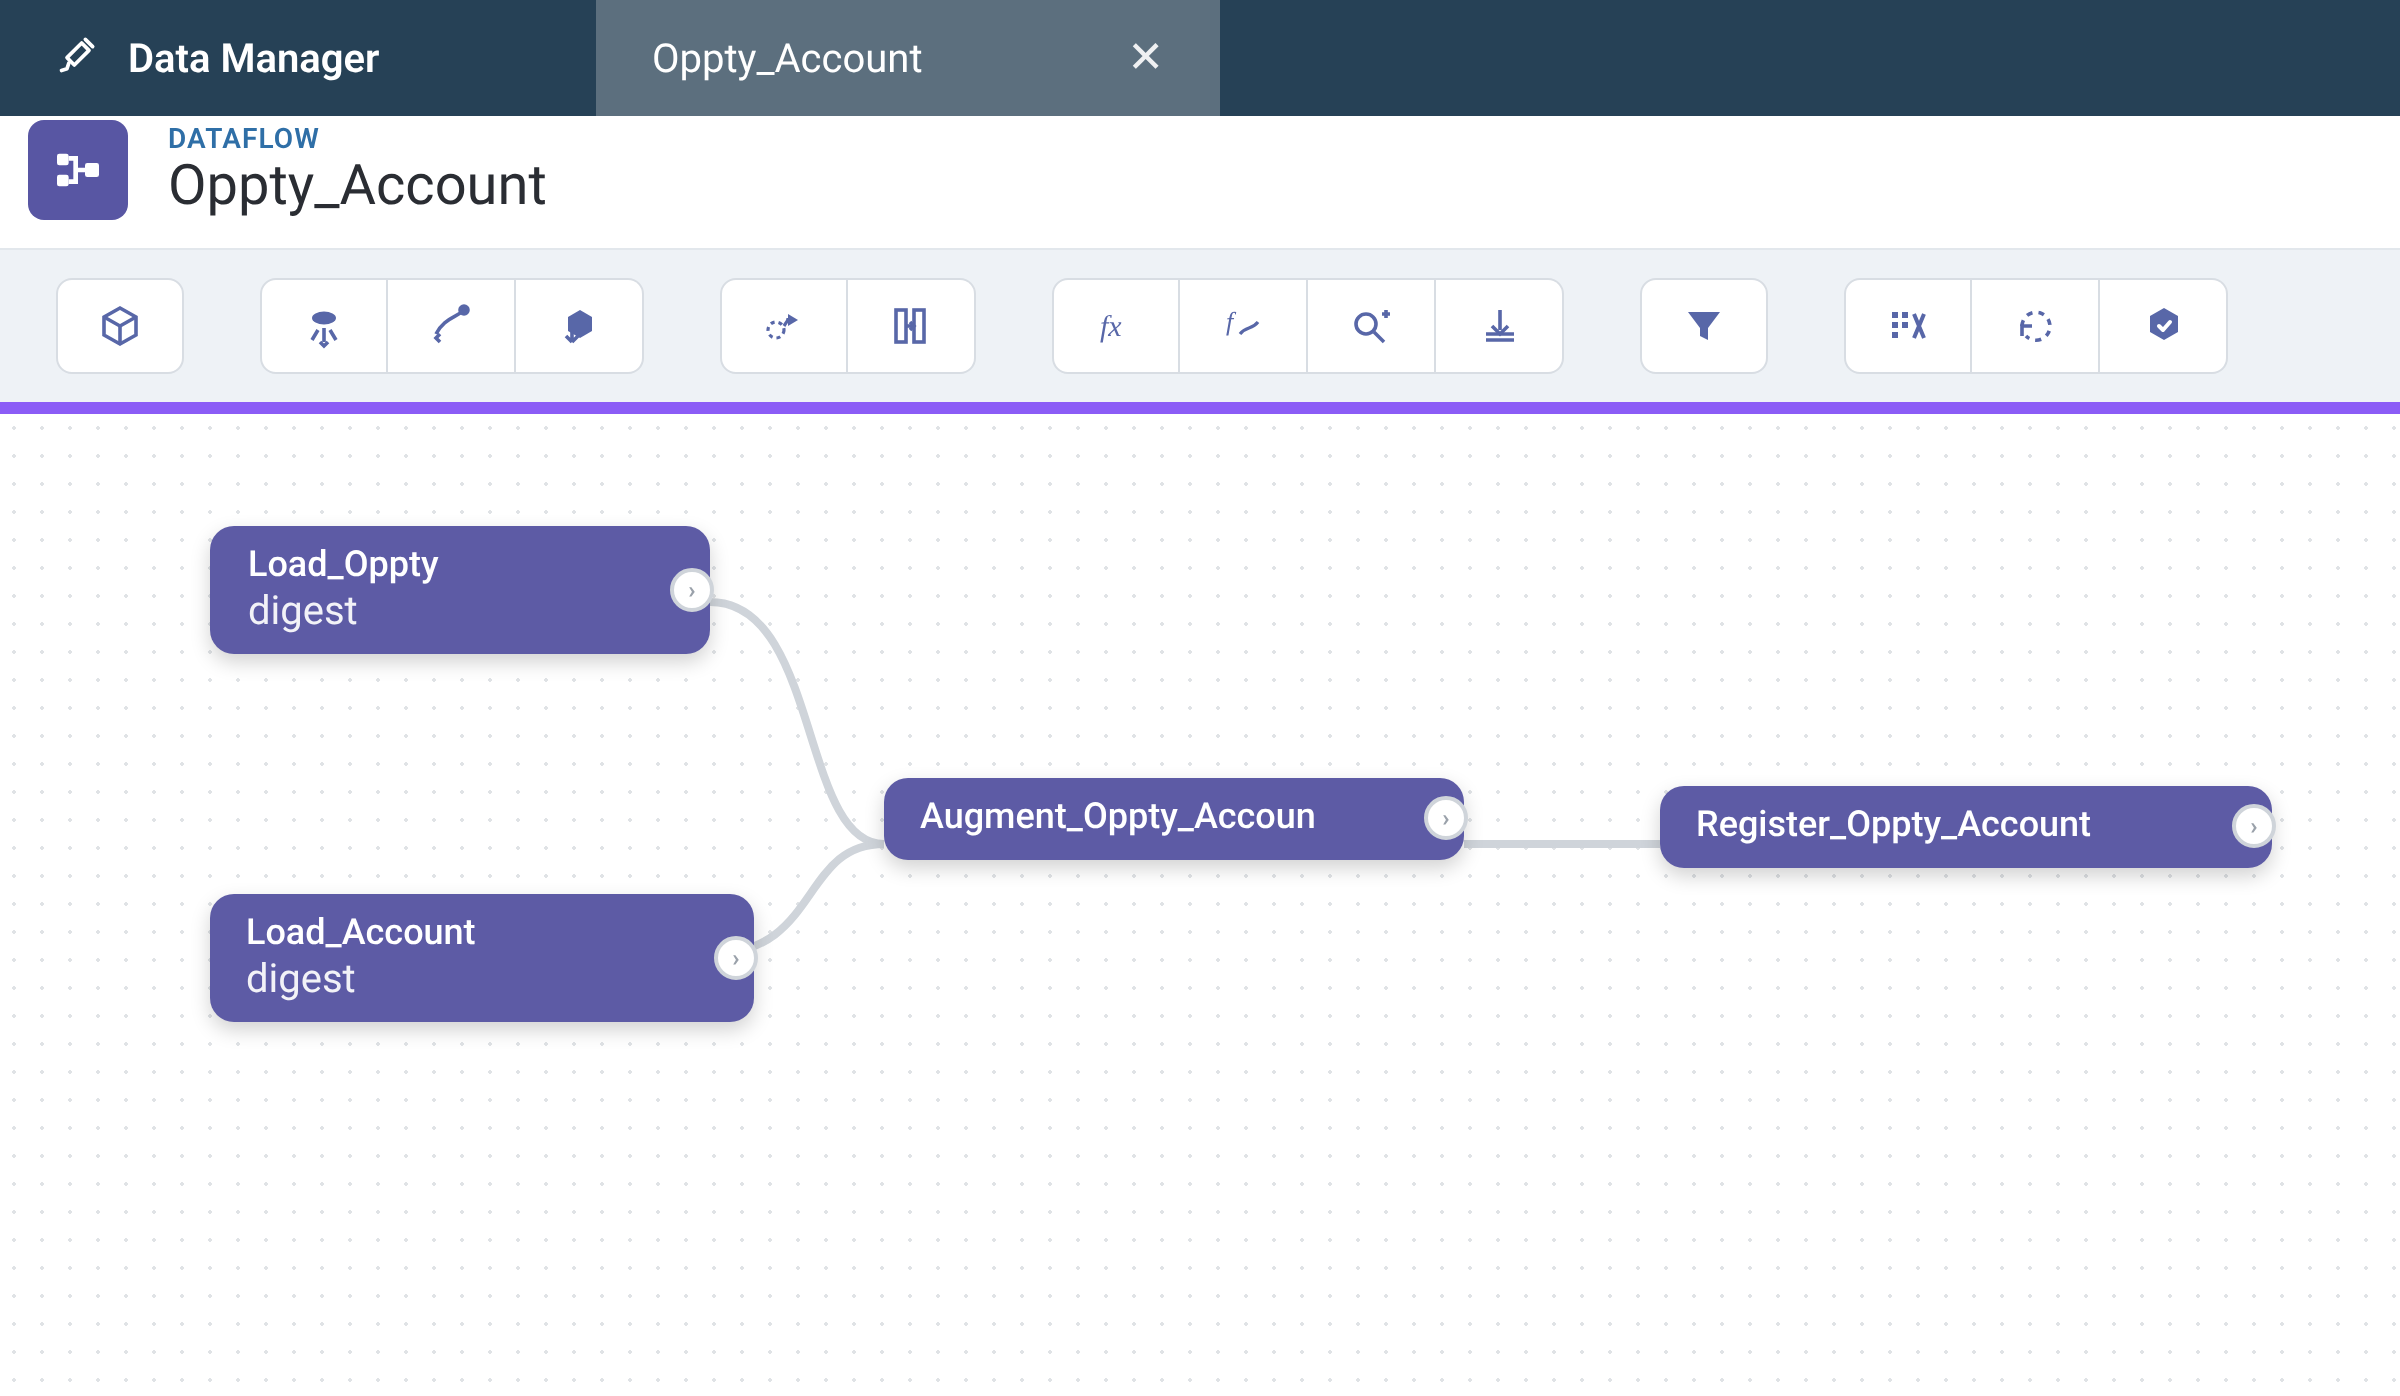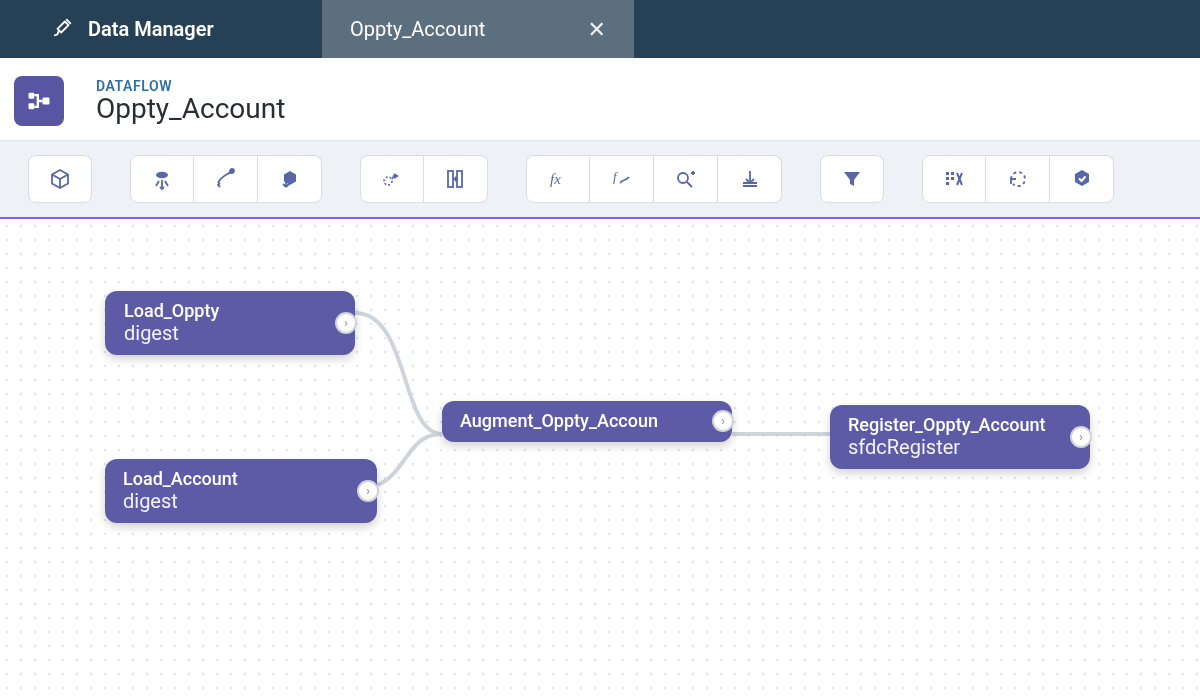--- a/index.html
+++ b/index.html
@@ -1,34 +1,34 @@
 <!DOCTYPE html>
 <html><head>
 <meta charset="utf-8">
 <style>
   * { box-sizing: border-box; margin: 0; padding: 0; }
   html, body { width: 1200px; height: 698px; font-family: -apple-system, "Segoe UI", Roboto, Helvetica, Arial, sans-serif; overflow: hidden; background: #fff; }
 
   
-  .tabstrip { display: flex; height: 58px; background: #264156; padding-left: 24px; }
+  .tabstrip { display: flex; height: 58px; background: #264156; }
   .tab { display: flex; align-items: center; gap: 14px; padding: 0 28px; height: 100%; color: #fff; font-size: 20px; }
   .tab.home { width: 298px; font-weight: 600; }
   .tab.home .icon { color: #fff; }
   .tab.current { background: #5c6f7e; width: 312px; justify-content: space-between; }
   .tab.current .tab-title { flex: 1; }
   .tab .close { font-size: 22px; font-weight: 300; opacity: .9; cursor: pointer; }
 
   
-  .page-header { display: flex; align-items: center; gap: 32px; padding: 18px 24px 14px 14px; background: #fff; }
+  .page-header { display: flex; align-items: center; gap: 20px; padding: 2px 24px 14px 14px; background: #fff; }
   .header-icon { width: 50px; height: 50px; border-radius: 8px; background: #5856a3; display:flex; align-items:center; justify-content:center; color:#fff; }
   .header-text .eyebrow { font-size: 14px; letter-spacing: .04em; color: #2f6fa7; font-weight: 600; }
   .header-text .title { font-size: 28px; font-weight: 400; color: #2a2d33; line-height: 1.1; }
 
   
-  .toolbar { display: flex; align-items: flex-start; gap: 38px; padding: 14px 28px; background: #eef2f6; border-top: 1px solid #e2e7ec; border-bottom: 2px solid #8b5cf6; }
+  .toolbar { display: flex; align-items: flex-start; gap: 38px; padding: 14px 28px; background: #eef2f6; border-top: 1px solid #e2e7ec; border-bottom: 6px solid #8b5cf6; }
   .tool-group { display: flex; gap: 0; }
   .tool-btn { width: 64px; height: 48px; background: #fff; border: 1px solid #d8dde3; display: flex; align-items: center; justify-content: center; color: #5867a8; cursor: pointer; }
   .tool-group .tool-btn + .tool-btn { border-left: none; }
   .tool-group .tool-btn:first-child { border-top-left-radius: 8px; border-bottom-left-radius: 8px; }
   .tool-group .tool-btn:last-child  { border-top-right-radius: 8px; border-bottom-right-radius: 8px; }
   .tool-btn svg { width: 24px; height: 24px; }
 
   
   .canvas-wrap { position: relative; width: 1200px; height: 544px; background: #fff; }
   .canvas-wrap::before {
@@ -54,24 +54,24 @@
   .node .port {
     position: absolute; right: -2px; top: 50%; transform: translateY(-50%);
     width: 22px; height: 22px; border-radius: 50%;
     background: #fff; border: 2px solid #cfd4da;
     display:flex; align-items:center; justify-content:center;
     color:#9aa1aa; font-size:12px;
   }
   .node .port::after { content: "›"; font-weight: 700; }
 
   
-  #n0 { left: 105px; top: 72px;  width: 250px; padding-left: 19px; }
+  #n0 { left: 105px; top: 56px;  width: 250px; padding-left: 19px; }
   #n1 { left: 105px; top: 240px; width: 272px; }
   #n2 { left: 442px; top: 182px; width: 290px; }
-  #n3 { left: 830px; top: 186px; width: 260px; }
+  #n3 { left: 830px; top: 186px; width: 306px; }
 </style>
 </head>
 <body>
 
 <div class="tabstrip">
   <div class="tab home">
     <span class="icon">
       <svg viewBox="0 0 24 24" width="22" height="22" fill="none" stroke="#fff" stroke-width="2" stroke-linecap="round" stroke-linejoin="round">
         <path d="M14 6l4 4-8 8-4-4 8-8z"></path>
           <path d="M3 21l3-1 1-3"></path>
@@ -227,16 +227,15 @@
     <div class="name">Load_Account</div>
     <div class="type">digest</div>
     <div class="port"></div>
   </div>
   <div id="n2" class="node">
     <div class="name">Augment_Oppty_Accoun</div>
     <div class="port"></div>
   </div>
   <div id="n3" class="node">
     <div class="name">Register_Oppty_Account</div>
-    <div class="type">sfdcRegister</div>
     <div class="port"></div>
   </div>
 </div>
 
 </body></html>

